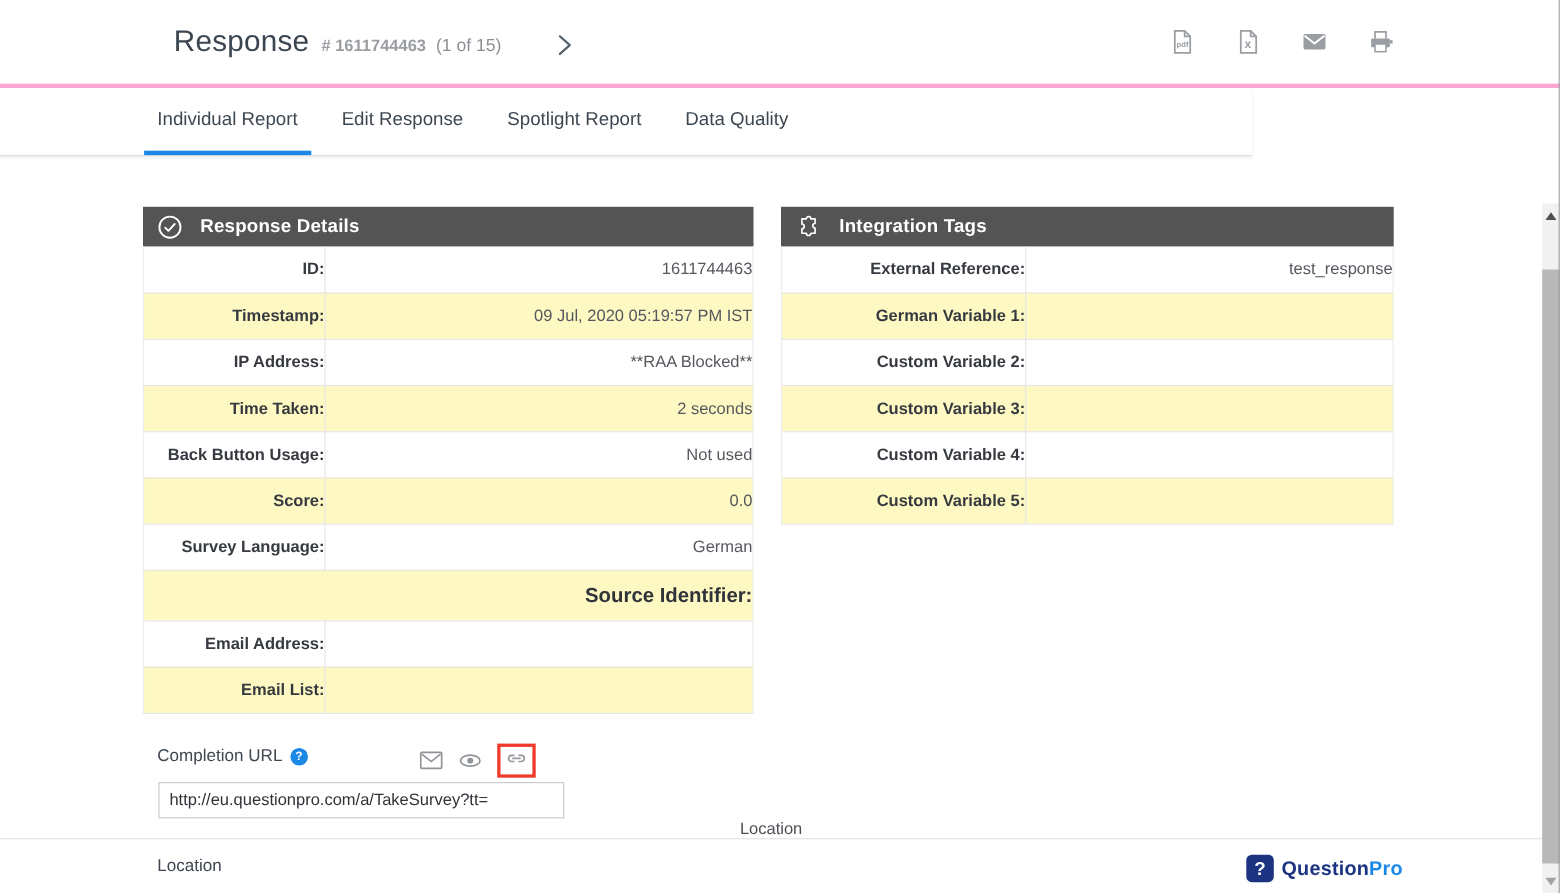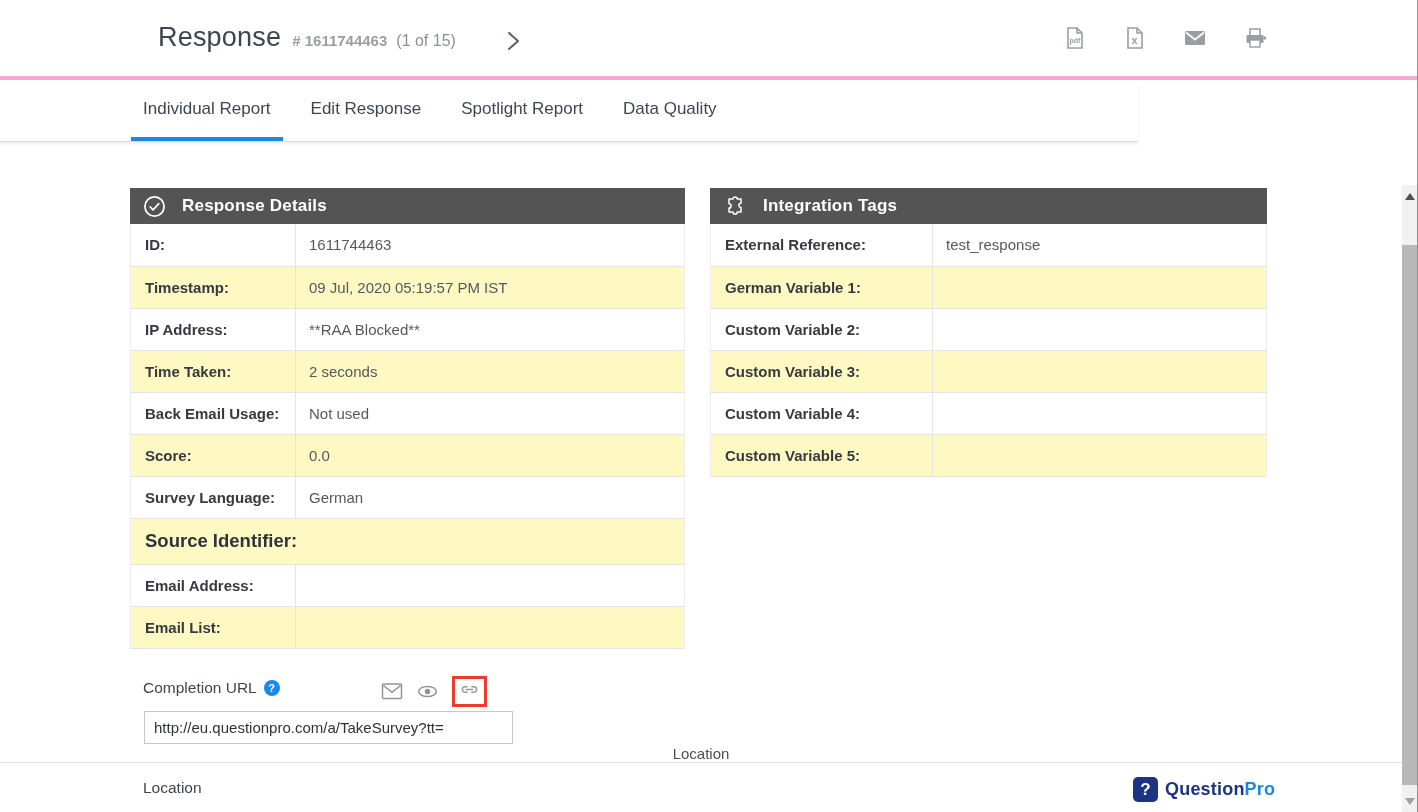--- a/index.html
+++ b/index.html
@@ -27,21 +27,21 @@
 
   
   .panel { position:absolute; top:188px; }
   .panel-left  { left:130px; width:555px; }
   .panel-right { left:710px; width:557px; }
   .panel-header { height:36px; background:#555454; color:#fff; display:flex; align-items:center;
     padding-left:13px; font-size:17px; font-weight:700; letter-spacing:.2px; }
   .panel-header .picon { margin-right:16px; display:flex; }
   table { width:100%; border-collapse:collapse; font-size:15px;
     border-left:1px solid #ededed; border-right:1px solid #ededed; }
-  td { height:42px; border-bottom:1px solid #e4e4e4; padding-left:14px; vertical-align:middle; }
+  td { height:42px; border-bottom:1px solid #e4e4e4; padding-left:14px; vertical-align:middle;text-align:right; }
   td.lbl { font-weight:700; color:#363a40; border-right:1px solid #e4e4e4; }
   .panel-left  td.lbl { width:165px; }
   .panel-right td.lbl { width:222px;margin-left:40px; }
   td.val { color:#55585e; padding-left:13px; }
   tr.alt { background:#fef9c3; }
   tr.section td { height:46px; font-size:18.5px; font-weight:700; color:#30343a; border-right:none; }
 
   
   .cu-label-row { position:absolute; left:143px; top:679px; display:flex; align-items:center; }
   .cu-label { font-size:15.5px; color:#3e4650; }
@@ -165,21 +165,21 @@
         </tr>
         <tr>
           <td class="lbl">IP Address:</td>
           <td class="val">**RAA Blocked**</td>
         </tr>
         <tr class="alt">
           <td class="lbl">Time Taken:</td>
           <td class="val">2 seconds</td>
         </tr>
         <tr>
-          <td class="lbl">Back Email Usage:</td>
+          <td class="lbl">Back Button Usage:</td>
           <td class="val">Not used</td>
         </tr>
         <tr class="alt">
           <td class="lbl">Score:</td>
           <td class="val">0.0</td>
         </tr>
         <tr>
           <td class="lbl">Survey Language:</td>
           <td class="val">German</td>
         </tr>

